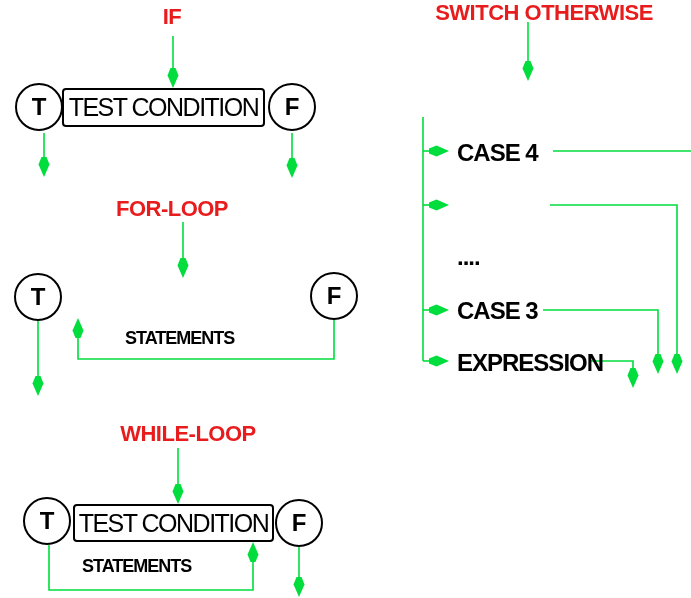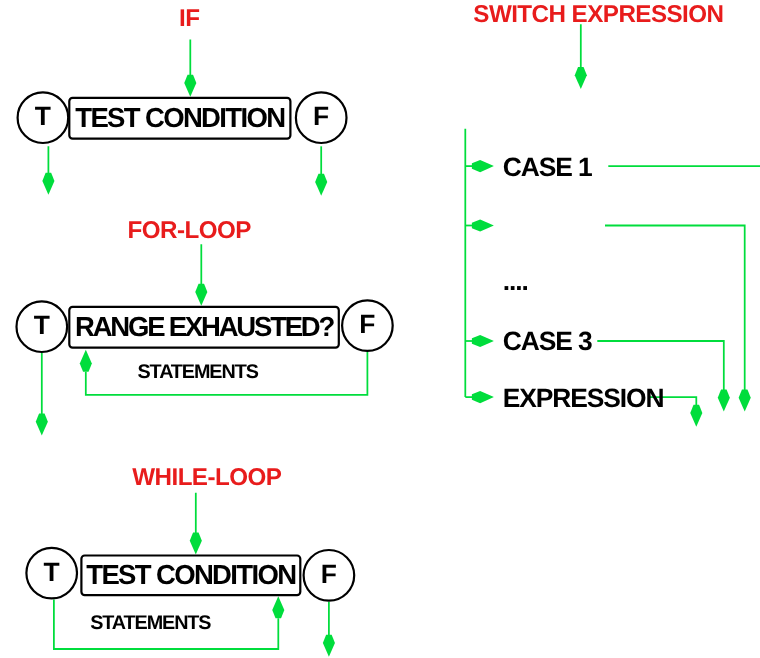--- a/index.html
+++ b/index.html
@@ -25,21 +25,21 @@
     color:var(--heading-color);
     font-weight:bold;font-size:22px;letter-spacing:-0.5px;
     text-align:center;white-space:pre;
   }
   .cond-box{
     position:absolute;box-sizing:border-box;
     border:2px solid var(--text-color);border-radius:4px;
     background:var(--bg-color);
     display:flex;align-items:center;justify-content:center;
     color:var(--text-color);
-    font-weight:bold;font-size:25px;letter-spacing:-1.5px;white-space:pre;
+    font-weight:normal;font-size:25px;letter-spacing:-1.5px;white-space:pre;
     z-index:1;
     text-align:center;
   }
   .tf-circle{
     position:absolute;box-sizing:border-box;
     width:48px;height:48px;border-radius:50%;
     border:2px solid var(--text-color);
     background:var(--bg-color);
     display:flex;align-items:center;justify-content:center;
     color:var(--text-color);
@@ -151,42 +151,39 @@
     <span>TEST CONDITION</span>
   </div>
   <div class="tf-circle" style="left:3px;top:83px;">
     <span>T</span>
   </div>
   <div class="tf-circle" style="left:256px;top:83px;">
     <span>F</span>
   </div>
 
   <div class="title" style="left:75px;top:196px;width:170px;">FOR-LOOP</div>
-  <div class="cond-box" style="left:50px;top:278px;width:247px;height:39px;letter-spacing:-2px;">
-    <span>RANGE EXHAUSTED?</span>
-  </div>
   <div class="tf-circle" style="left:2px;top:273px;">
     <span>T</span>
   </div>
   <div class="tf-circle" style="left:298px;top:272px;">
     <span>F</span>
   </div>
   <div class="plain-label" style="left:113px;top:328px;width:150px;">STATEMENTS</div>
 
   <div class="title" style="left:91px;top:421px;width:170px;text-align:center;">WHILE-LOOP</div>
   <div class="cond-box" style="left:61px;top:504px;width:201px;height:38px;">
     <span>TEST CONDITION</span>
   </div>
   <div class="tf-circle" style="left:11px;top:497px;">
     <span>T</span>
   </div>
   <div class="tf-circle" style="left:263px;top:499px;">
     <span>F</span>
   </div>
   <div class="plain-label" style="left:70px;top:556px;width:150px;">STATEMENTS</div>
 
-  <div class="title" style="left:407px;top:0px;width:250px;">SWITCH EXPRESSION</div>
-  <div class="case-label" style="top:139px;">CASE 1</div>
+  <div class="title" style="left:407px;top:0px;width:250px;">SWITCH OTHERWISE</div>
+  <div class="case-label" style="top:139px;">CASE 4</div>
   <div class="case-label" style="top:243px;">....</div>
   <div class="case-label" style="top:297px;">CASE 3</div>
   <div class="case-label" style="top:349px;">EXPRESSION</div>
 
 </div>
 
 </body></html>

